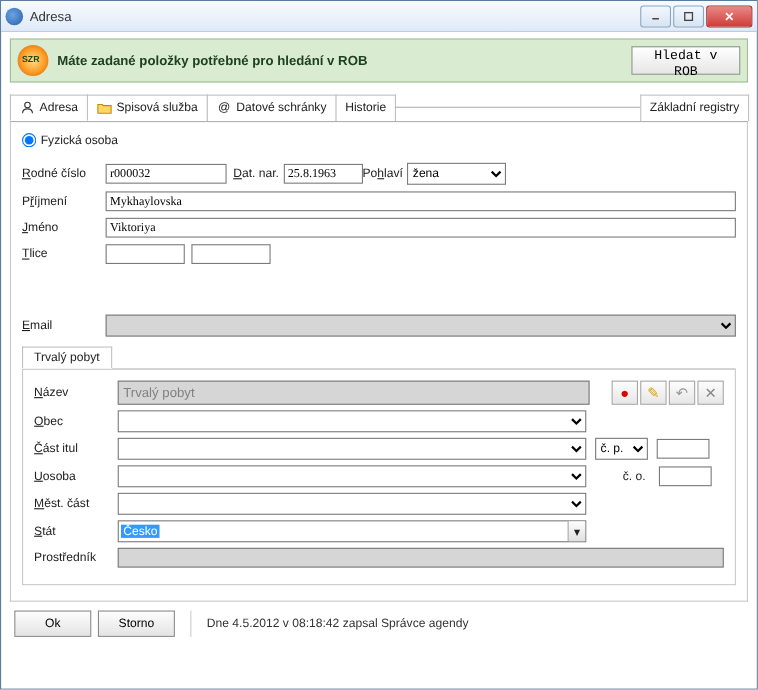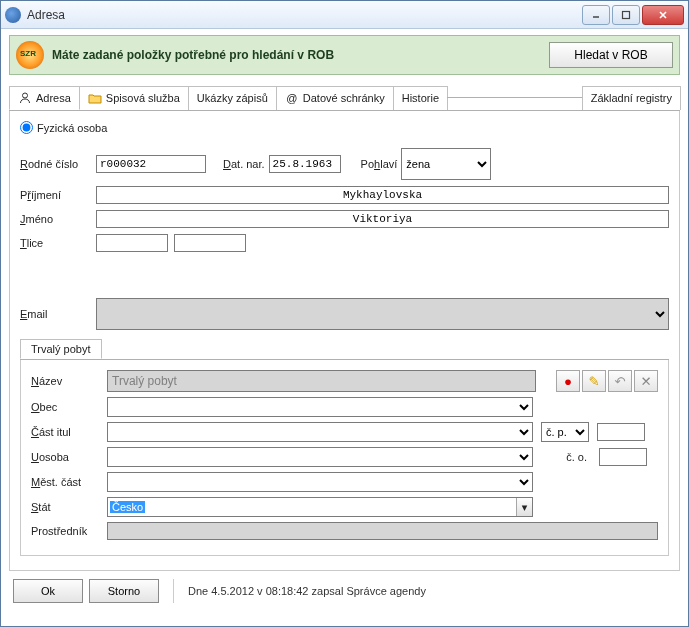--- a/index.html
+++ b/index.html
@@ -21,47 +21,47 @@
   .winbtn svg { width:10px; height:10px; }
 
   
   .client { flex:1; display:flex; flex-direction:column; padding:6px 8px 8px 8px; }
 
   
   .banner { border:1px solid #9fbf96; background:#d9ecd2; height:40px; display:flex; align-items:center; padding:0 6px; margin-bottom:10px; }
   .banner .szr { width:28px; height:28px; border-radius:50%; background:radial-gradient(circle at 50% 50%, #ffe083 0%, #ff9b26 55%, #c55a00 100%); position:relative; margin-right:8px; flex:0 0 auto; }
   .banner .szr::after { content:"SZR"; position:absolute; top:8px; left:4px; font-size:8px; color:#134e17; font-weight:bold; }
   .banner .msg { font-size:12px; font-weight:bold; color:#1e4020; flex:1; }
-  .banner .robbtn { width:124px; height:26px; border:1px solid #8f9b8b; background:linear-gradient(#ffffff,#e6e6e6); font-size:12px; }
+  .banner .robbtn { width:99px; height:26px; border:1px solid #8f9b8b; background:linear-gradient(#ffffff,#e6e6e6); font-size:12px;font-family:Liberation Mono, monospace; }
 
   
   .tabs { display:flex; align-items:center; border-bottom:1px solid #b0b0b0; height:26px; }
   .tab { display:flex; align-items:center; padding:0 8px; height:24px; border:1px solid #c0c0c0; border-bottom:none; background:#fff; margin-right:-1px; cursor:pointer; white-space:nowrap; }
   .tab.active { background:#fff; border-bottom:1px solid #fff; position:relative; z-index:2; }
   .tab .ticon { width:14px; height:14px; margin-right:4px; display:flex; align-items:center; justify-content:center; }
   .tabs .gap { flex:1; border-bottom:1px solid #b0b0b0; }
 
   
   .panel { border:1px solid #c9c9c9; border-top:none; padding:10px 10px 14px 10px; flex:0 0 auto; }
 
   .row { display:flex; align-items:center; margin-bottom:6px; }
   .row .lbl { width:76px; flex:0 0 76px; }
   .row .lbl u { text-decoration:underline; }
-  .row input[type=text], .row select.full { height:18px; border:1px solid #7a7a7a; padding:0 3px; background:#fff; font-family:Liberation Mono, monospace; font-size:11px; }
-  .row input.full { flex:1;text-align:center; }
-  .row select { height:32px; border:1px solid #7a7a7a; font-family:inherit; font-size:11px; background:#fff; }
+  .row input[type=text], .row select.full { height:18px; border:1px solid #7a7a7a; padding:0 3px; background:#fff; font-family:Liberation Serif, serif; font-size:11px; }
+  .row input.full { flex:1; }
+  .row select { height:20px; border:1px solid #7a7a7a; font-family:inherit; font-size:11px; background:#fff; }
 
   .radio-row { display:flex; align-items:center; gap:40px; margin-bottom:14px; }
   .radio-row label { display:flex; align-items:center; gap:4px; }
   .radio-row input { margin:0; }
 
   .rc-row input.rc { width:110px; }
-  .rc-row .dlabel { margin-left:17px; margin-right:4px; }
+  .rc-row .dlabel { margin-left:6px; margin-right:4px; }
   .rc-row input.dob { width:72px; }
-  .rc-row .slabel { margin-left:20px; margin-right:4px; }
+  .rc-row .slabel { margin-right:4px; }
   .rc-row select.sex { width:90px; }
 
   .titul-row .tbox { width:72px; height:18px; border:1px solid #7a7a7a; background:#d6d6d6; margin-right:6px; }
 
   .email-row { margin-top:46px; }
   .email-row select { flex:1; background:#d6d6d6; }
 
   
   .subtabs { display:flex; align-items:flex-end; border-bottom:1px solid #b0b0b0; margin-top:6px; height:24px; }
   .subtab { border:1px solid #c0c0c0; border-bottom:none; padding:3px 10px; background:#f5f5f5; }
@@ -143,23 +143,20 @@
       </div>
       <div class="tab">
         <span class="ticon">
           <svg viewBox="0 0 14 14">
               <path d="M1 4h4l1 1h7v7H1z" fill="#ffd76b" stroke="#c38d00"></path>
             </svg>
         </span>
         <span>Spisová služba</span>
       </div>
       <div class="tab">
-        <span>Ukázky zápisů</span>
-      </div>
-      <div class="tab">
         <span class="ticon" style="font-size:11px;">@</span>
         <span>Datové schránky</span>
       </div>
       <div class="tab">
         <span>Historie</span>
       </div>
       <div class="gap"></div>
       <div class="tab">
         <span>Základní registry</span>
       </div>

